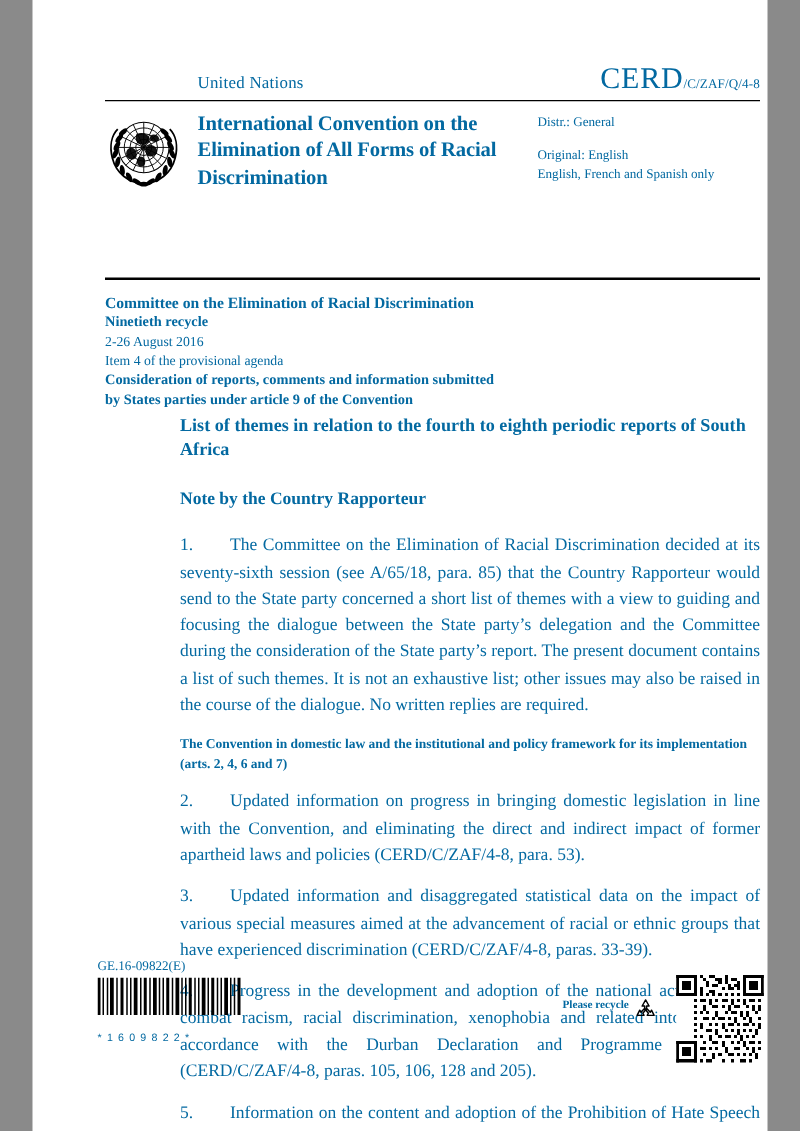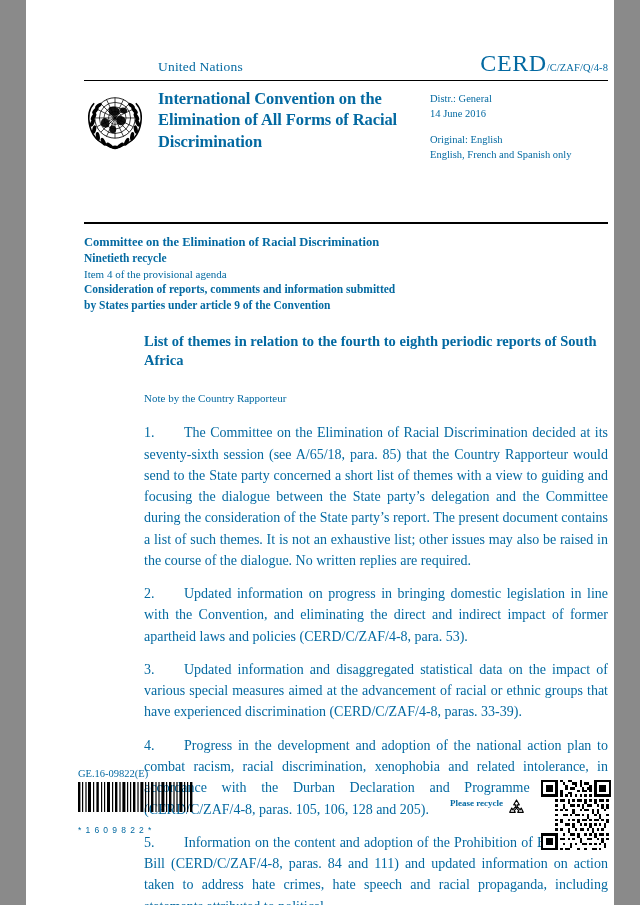--- a/index.html
+++ b/index.html
@@ -115,22 +115,22 @@
     top: 332px;
     width: 464px;
   }
   .main-title {
     font-weight: bold;
     font-size: 14.5px;
     line-height: 1.32;
     margin: 0 0 22px 0;
   }
   .note-head {
-    font-weight: normal;
-    font-size: 11px;
+    font-weight: bold;
+    font-size: 14px;
     margin: 0 0 18px 0;
   }
   .para {
     font-size: 14px;
     line-height: 1.52;
     text-align: justify;
     margin: 0 0 12px 0;
   }
   .para .num {
     display: inline-block;
@@ -247,49 +247,50 @@
           </g>
         </svg>
       </div>
 
       <div class="title-cell">
         <div class="doc-title">International Convention on the Elimination of All Forms of Racial Discrimination</div>
       </div>
 
       <div class="distr-cell">
         <div>Distr.: General</div>
-        <div>14 June 2016</div>
         <div class="distr-gap"></div>
         <div>Original: English</div>
         <div>English, French and Spanish only</div>
       </div>
 
     </div>
   </div>
 
   <hr class="rule-thick">
 
   <div class="committee">
     <div class="cm-title">Committee on the Elimination of Racial Discrimination</div>
     <div class="b">Ninetieth recycle</div>
+    <div class="n">2-26 August 2016</div>
     <div class="n">Item 4 of the provisional agenda</div>
     <div class="b">Consideration of reports, comments and information submitted</div>
     <div class="b">by States parties under article 9 of the Convention</div>
   </div>
 
   <div class="body-area">
 
     <h1 class="main-title">List of themes in relation to the fourth to eighth periodic reports of South Africa</h1>
 
     <h2 class="note-head">Note by the Country Rapporteur</h2>
 
     <p class="para">
       <span class="num">1.</span><span>The Committee on the Elimination of Racial Discrimination decided at its seventy-sixth session (see A/65/18, para. 85) that the Country Rapporteur would send to the State party concerned a short list of themes with a view to guiding and focusing the dialogue between the State party’s delegation and the Committee during the consideration of the State party’s report. The present document contains a list of such themes. It is not an exhaustive list; other issues may also be raised in the course of the dialogue. No written replies are required.</span>
     </p>
 
+    <div class="sec-head">The Convention in domestic law and the institutional and policy framework for its implementation (arts. 2, 4, 6 and 7)</div>
 
     <p class="para">
       <span class="num">2.</span><span>Updated information on progress in bringing domestic legislation in line with the Convention, and eliminating the direct and indirect impact of former apartheid laws and policies (CERD/C/ZAF/4-8, para. 53).</span>
     </p>
 
     <p class="para">
       <span class="num">3.</span><span>Updated information and disaggregated statistical data on the impact of various special measures aimed at the advancement of racial or ethnic groups that have experienced discrimination (CERD/C/ZAF/4-8, paras. 33-39).</span>
     </p>
 
     <p class="para">

